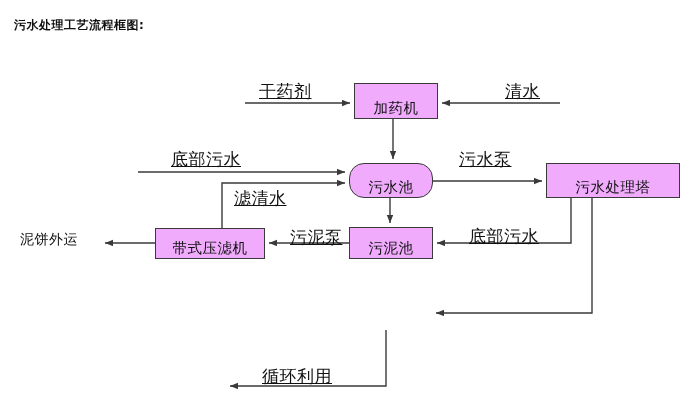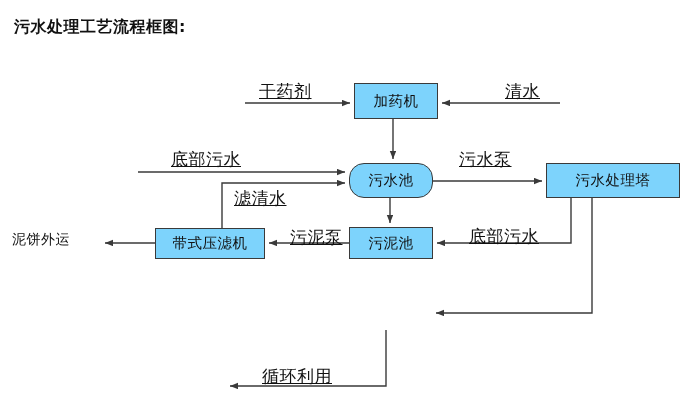--- a/index.html
+++ b/index.html
@@ -18,40 +18,40 @@
   #page {
     position: relative;
     width: 700px;
     height: 420px;
     background: #ffffff;
   }
   #diagram-title {
     position: absolute;
     left: 14px;
     top: 17px;
-    font-size: 16px;
+    font-size: 12px;
     font-weight: bold;
     letter-spacing: 0.5px;
     color: #111111;
     white-space: nowrap;
   }
   svg.flow-canvas {
     position: absolute;
     left: 0;
     top: 0;
     width: 700px;
     height: 420px;
   }
   .node-box {
     position: absolute;
     box-sizing: border-box;
     border: 1.4px solid #3a3a3a;
-    background: #7dd3fc;
+    background: #f0abfc;
     display: flex;
-    align-items: center;
+    align-items: flex-end;
     justify-content: center;
     font-size: 14.5px;
     color: #111111;
     letter-spacing: 0.5px;
     white-space: nowrap;
   }
   .edge-label {
     position: absolute;
     font-size: 17px;
     color: #111111;
@@ -135,15 +135,15 @@
 
   <div class="edge-label" id="elabel-0" style="left: 259px; top: 80px;">干药剂</div>
   <div class="edge-label" id="elabel-1" style="left: 505px; top: 80px;">清水</div>
   <div class="edge-label" id="elabel-2" style="left: 171px; top: 148px;">底部污水</div>
   <div class="edge-label" id="elabel-3" style="left: 234px; top: 187px;">滤清水</div>
   <div class="edge-label" id="elabel-4" style="left: 459px; top: 148px;">污水泵</div>
   <div class="edge-label" id="elabel-5" style="left: 290px; top: 226px;">污泥泵</div>
   <div class="edge-label" id="elabel-6" style="left: 469px; top: 225px;">底部污水</div>
   <div class="edge-label" id="elabel-7" style="left: 262px; top: 365px;">循环利用</div>
 
-  <div class="terminal-label" id="tlabel-0" style="left: 12px; top: 231px;">泥饼外运</div>
+  <div class="terminal-label" id="tlabel-0" style="left: 20px; top: 231px;">泥饼外运</div>
 
 </div>
 
 </body></html>

